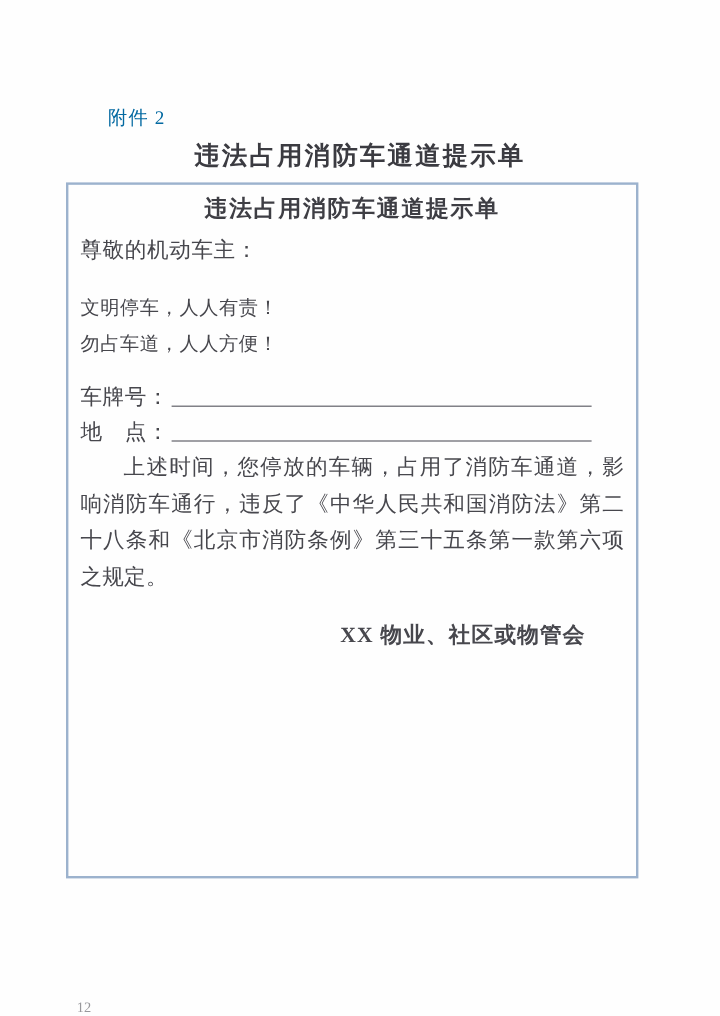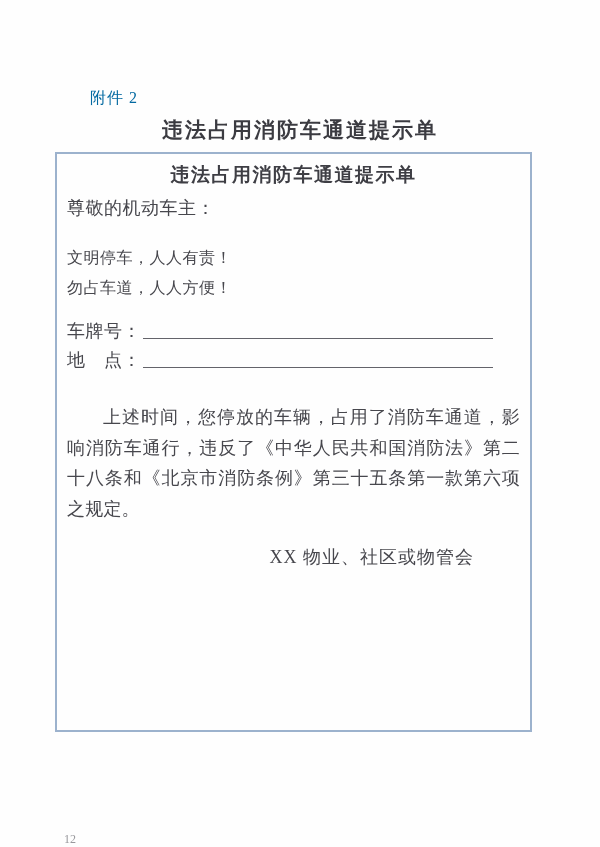--- a/index.html
+++ b/index.html
@@ -59,31 +59,31 @@
   }
   .underline {
     border-bottom: 1.5px solid #63636a;
     height: 20px; margin-bottom: 3px; flex: none;
   }
   .underline.grow { flex: 1 1 auto; margin-right: 27px; }
   .underline.b1 { width: 56px; }
   .underline.b2 { width: 58px; }
   .underline.b3 { width: 34px; }
   .unit { flex: none; line-height: 24px; padding: 0 1px; }
-  .body-paragraphs { margin-top: 28px; }
+  .body-paragraphs { margin-top: 0; }
   .para {
     font-size: 18px; line-height: 30.5px;
     text-align: justify; text-indent: 2em;
     letter-spacing: 0.2px;
     color: #47474d;
   }
   .signature {
-    margin-top: 18px; margin-left: auto; margin-right: 46px;
+    margin-top: 18px; margin-left: auto; margin-right: 32px;
     width: fit-content; text-align: left;
-    font-size: 18px; line-height: 30px;
+    font-size: 18px; line-height: 30px; font-weight: bold;
   }
   .sig-org { letter-spacing: 1px; }
   .sig-date { letter-spacing: 1px; }
   .page-number {
     position: absolute; left: 64px; top: 784px;
     font-size: 12px; color: #98989c; margin-top: 48px;
   }
 </style>
 </head>
 <body>

